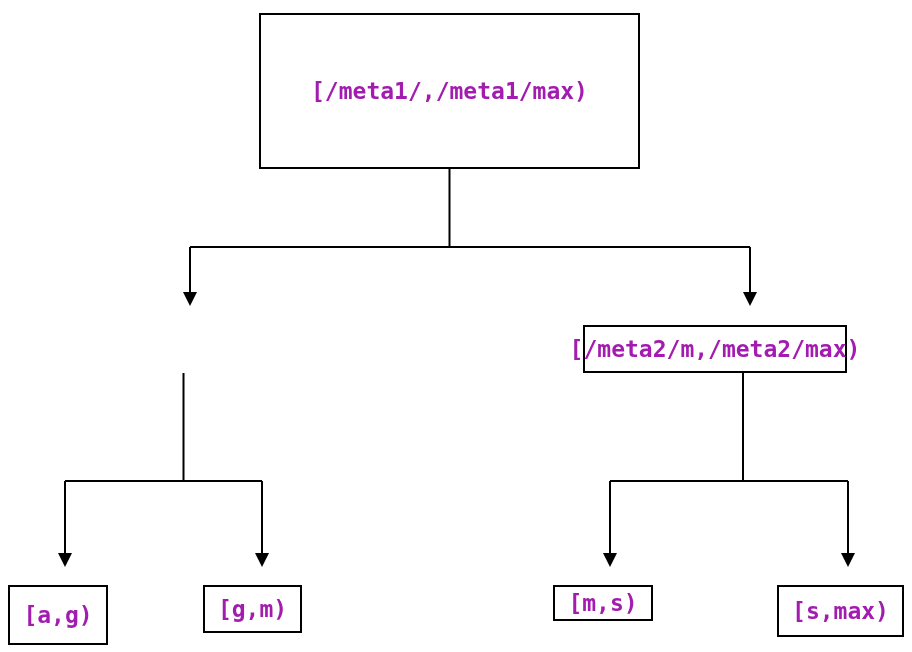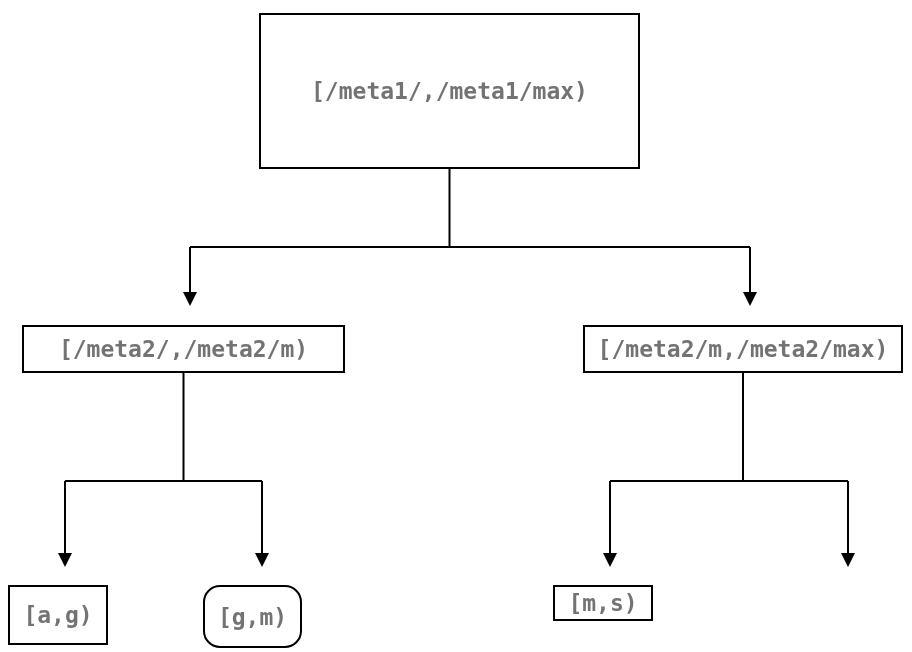--- a/index.html
+++ b/index.html
@@ -8,21 +8,21 @@
     background: #ffffff;
   }
   .canvas {
     position: relative;
     width: 912px;
     height: 652px;
     background: #ffffff;
     font-family: "DejaVu Sans Mono", "Liberation Mono", monospace;
     font-weight: bold;
     font-size: 23px;
-    color: #737373;
+    color: #a21caf;
     overflow: hidden;
   }
   .edges {
     position: absolute;
     left: 0;
     top: 0;
     width: 912px;
     height: 652px;
   }
   .edges path {
@@ -39,23 +39,23 @@
     box-sizing: border-box;
     border: 2px solid #000000;
     background: #ffffff;
     display: flex;
     align-items: center;
     justify-content: center;
     white-space: pre;
   }
   #node-root      { left: 259px; top: 13px;  width: 381px; height: 156px; }
   #node-left      { left: 22px;  top: 325px; width: 323px; height: 48px;  }
-  #node-right     { left: 583px; top: 325px; width: 320px; height: 48px;  }
+  #node-right     { left: 583px; top: 325px; width: 264px; height: 48px;  }
   #node-leaf-ag   { left: 8px;   top: 585px; width: 100px; height: 60px;  }
-  #node-leaf-gm   { left: 203px; top: 585px; width: 99px;  height: 63px; border-radius: 17px;  }
+  #node-leaf-gm   { left: 203px; top: 585px; width: 99px;  height: 48px;  }
   #node-leaf-ms   { left: 553px; top: 585px; width: 100px; height: 36px;  }
   #node-leaf-smax { left: 777px; top: 585px; width: 127px; height: 52px;  }
 </style>
 </head>
 <body>
 
 <div class="canvas">
 
   <svg class="edges" viewBox="0 0 912 652" xmlns="http://www.w3.org/2000/svg">
 
@@ -73,24 +73,24 @@
 
     <g>
       <path d="M743 373 V481 M610 481 H848 M610 481 V553 M848 481 V553"></path>
       <polygon points="603,553 617,553 610,567"></polygon>
       <polygon points="841,553 855,553 848,567"></polygon>
     </g>
   </svg>
 
   <div class="node" id="node-root">[/meta1/,/meta1/max)</div>
 
-  <div class="node" id="node-left">[/meta2/,/meta2/m)</div>
 
   <div class="node" id="node-right">[/meta2/m,/meta2/max)</div>
 
   <div class="node" id="node-leaf-ag">[a,g)</div>
 
   <div class="node" id="node-leaf-gm">[g,m)</div>
 
   <div class="node" id="node-leaf-ms">[m,s)</div>
 
+  <div class="node" id="node-leaf-smax">[s,max)</div>
 
 </div>
 
 </body></html>

